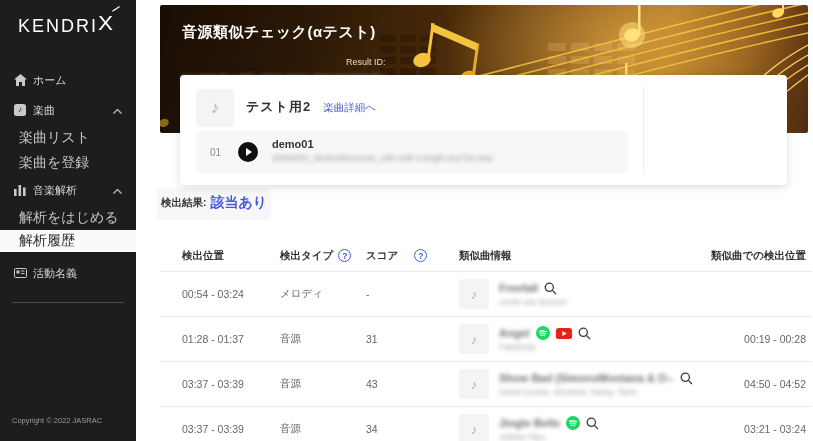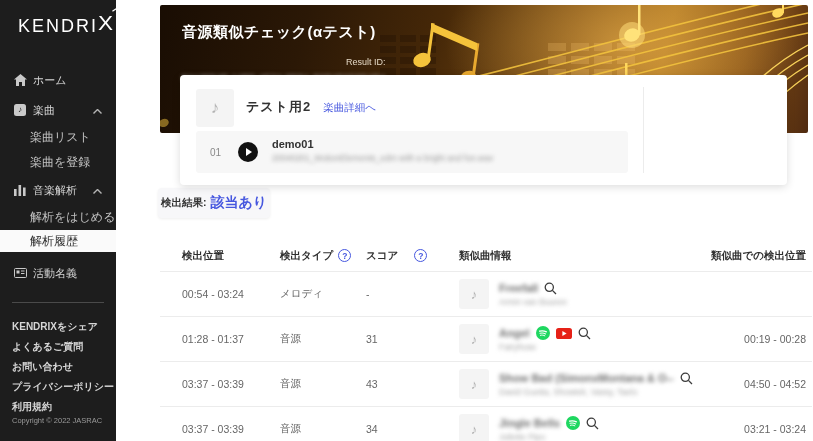--- a/index.html
+++ b/index.html
@@ -1,28 +1,28 @@
 <!DOCTYPE html>
 <html><head>
 <meta charset="utf-8">
 <style>
   * { margin:0; padding:0; box-sizing:border-box; }
   html,body { background:#e9e9e9; }
   body { font-family:"Liberation Sans","DejaVu Sans",sans-serif; }
   .app { position:relative; width:813px; height:441px; background:#fff; overflow:hidden; margin:0 auto; }
 
   
-  .sidebar { position:absolute; left:0; top:0; width:116px; height:441px; background:#1d1d1d; z-index:5; }
+  .sidebar { position:absolute; left:0; top:0; width:136px; height:441px; background:#1d1d1d; z-index:5; }
   .logo { padding:16px 0 0 18px; color:#fff; font-size:18px; letter-spacing:2px; font-weight:500; }
   .logo .logo-x { display:inline-block; position:relative; transform:scale(1.25,1.15) translateY(-1px); transform-origin:bottom left; }
   .logo .logo-x::after { content:""; position:absolute; right:-4px; top:-3px; width:7px; height:1.3px; background:#fff; transform:rotate(-35deg); }
   .menu { margin-top:28px; }
   .menu-item { position:relative; height:26px; display:flex; align-items:center; color:#d6d6d6; font-size:11px; cursor:pointer; }
   .menu-item.parent { padding-left:33px; height:30px; }
-  .menu-item.sub { padding-left:30px; color:#c2c2c2; font-size:12px; height:25px; }
+  .menu-item.sub { padding-left:19px; color:#c2c2c2; font-size:14px; height:25px; }
   .menu-item.active { background:#fafafa; color:#2b2b2b; height:22px; }
   .m-icon { position:absolute; left:13px; top:50%; transform:translateY(-50%); width:14px; height:14px; display:flex; align-items:center; justify-content:center; }
   .chev { position:absolute; right:14px; top:50%; transform:translateY(-50%); }
   .note-sq { width:12px; height:12px; background:#c9c9c9; border-radius:2.5px; color:#1d1d1d; font-size:8px; line-height:12px; text-align:center; }
   .divider { margin:14px 12px 0 12px; border-top:1px solid #4a4a4a; }
   .side-links { margin-top:14px; }
   .side-link { padding:0 0 0 12px; height:20px; display:flex; align-items:center; color:#d6d6d6; font-size:10px; font-weight:bold; cursor:pointer; }
   .copyright { position:absolute; left:12px; bottom:16px; color:#9a9a9a; font-size:7.5px; }
 
   
@@ -150,37 +150,20 @@
               <line x1="7" y1="3" x2="10.5" y2="3" stroke="#c9c9c9" stroke-width="1"></line>
               <line x1="7" y1="5.5" x2="10.5" y2="5.5" stroke="#c9c9c9" stroke-width="1"></line>
             </svg>
         </span>
         <span>活動名義</span>
       </div>
     </div>
 
     <div class="divider"></div>
 
-    <div class="side-links">
-      <div class="side-link">
-          <span>KENDRIXをシェア</span>
-        </div>
-      <div class="side-link">
-          <span>よくあるご質問</span>
-        </div>
-      <div class="side-link">
-          <span>お問い合わせ</span>
-        </div>
-      <div class="side-link">
-          <span>プライバシーポリシー</span>
-        </div>
-      <div class="side-link">
-          <span>利用規約</span>
-        </div>
-    </div>
 
     <div class="copyright">Copyright © 2022 JASRAC</div>
   </nav>
 
   <header class="banner">
     <svg class="deco" width="648" height="128" viewBox="0 0 648 128">
 
       <g fill="rgba(20,8,0,0.25)">
         <g transform="translate(220,30)">
           <rect x="0" y="0" width="16" height="7"></rect>

